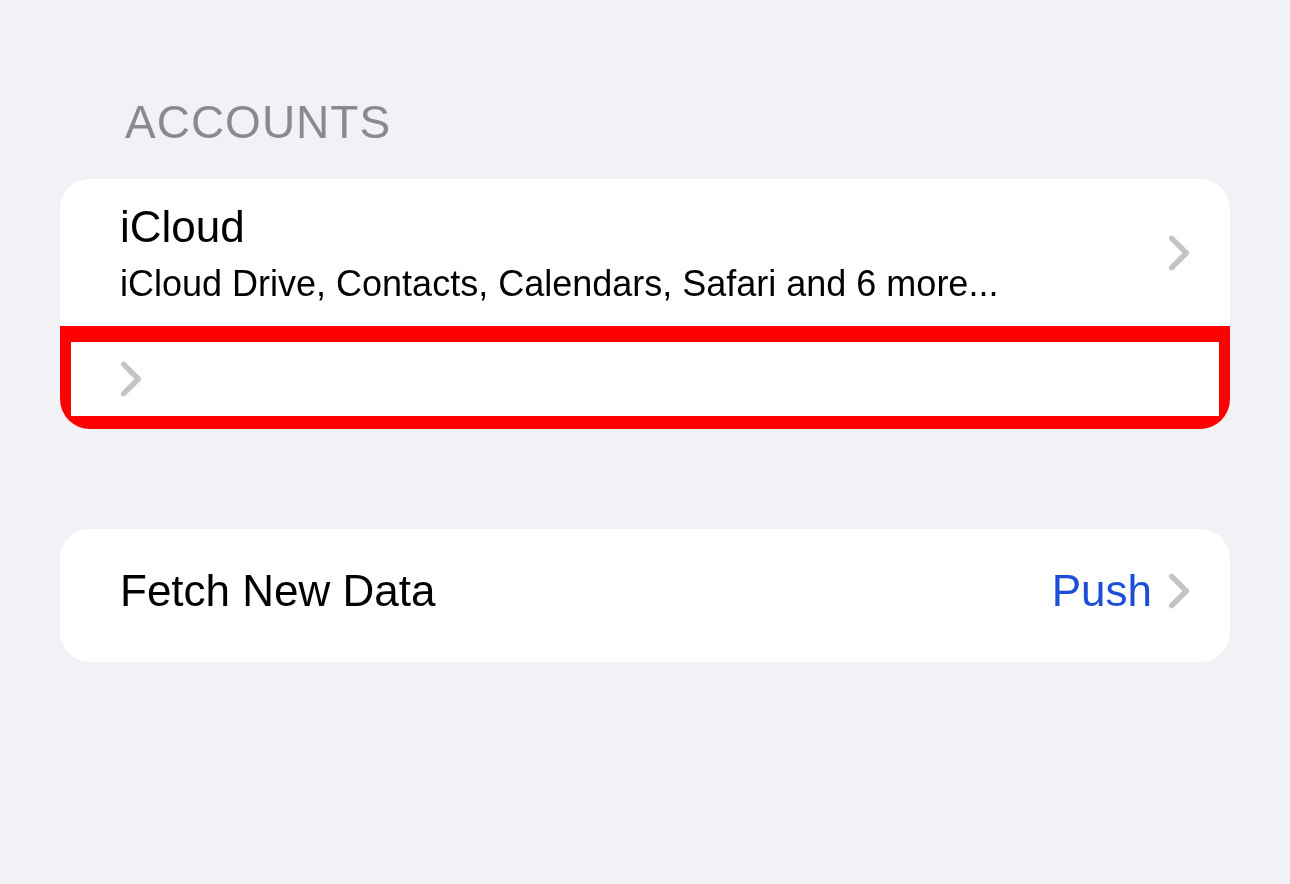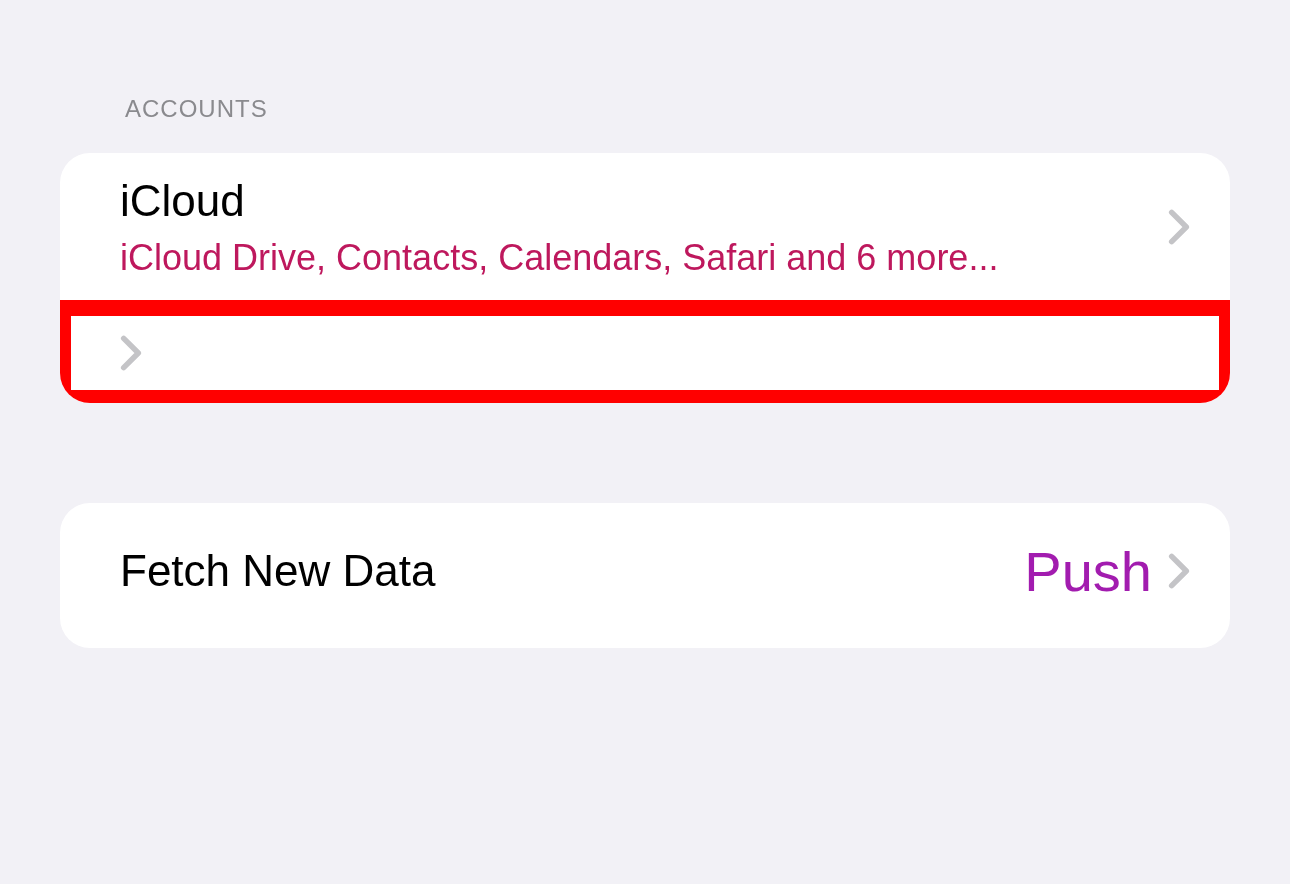--- a/index.html
+++ b/index.html
@@ -9,21 +9,21 @@
     }
     body {
       font-family: -apple-system, BlinkMacSystemFont, 'Segoe UI', Helvetica, Arial, sans-serif;
       background-color: #f2f1f6;
       width: 1290px;
       height: 884px;
       padding: 0 60px;
       overflow: hidden;
     }
     .section-header {
-      font-size: 24px;
+      font-size: 46px;
       color: #8a8a8e;
       letter-spacing: 1px;
       margin-top: 95px;
       margin-bottom: 30px;
       margin-left: 65px;
       font-weight: 400;
     }
     .card-group {
       background-color: #ffffff;
       border-radius: 30px;
@@ -43,28 +43,28 @@
       justify-content: space-between;
     }
     .row-title {
       font-size: 44px;
       color: #000000;
       font-weight: 400;
       line-height: 1.2;
     }
     .row-subtitle {
       font-size: 36px;
-      color: #be185d;
+      color: #000000;
       font-weight: 400;
       margin-top: 8px;
       line-height: 1.2;
     }
     .row-value {
-      font-size: 56px;
-      color: #a21caf;
+      font-size: 44px;
+      color: #1d4ed8;
       font-weight: 400;
       margin-right: 16px;
     }
     .chevron {
       flex-shrink: 0;
     }
     .chevron svg {
       width: 22px;
       height: 38px;
       display: block;

